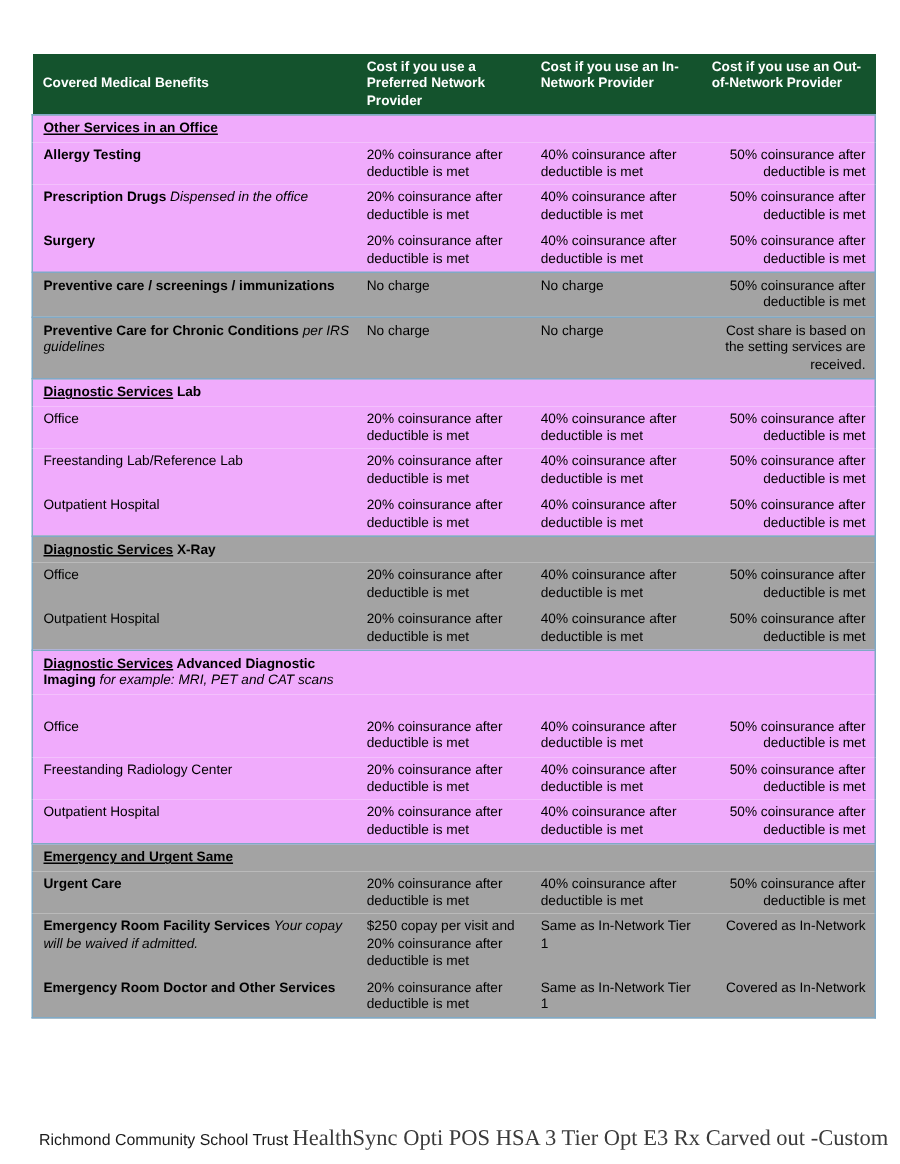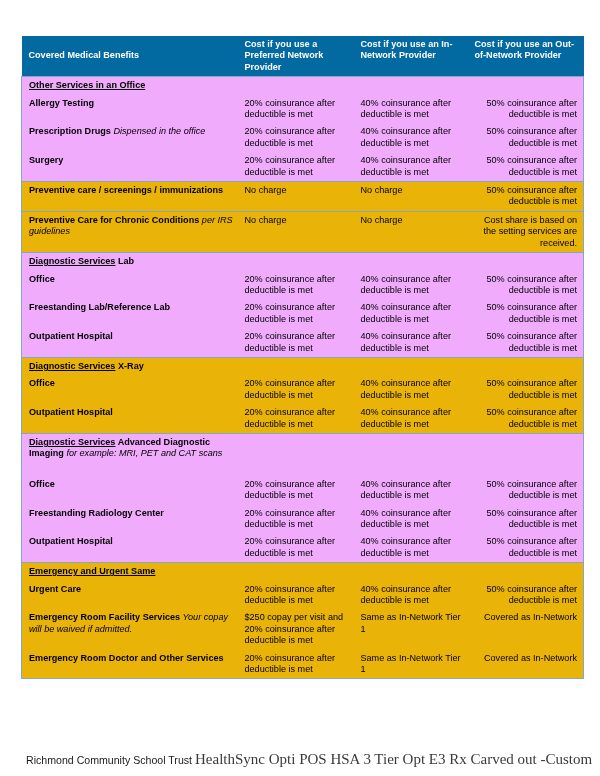--- a/index.html
+++ b/index.html
@@ -40,21 +40,21 @@
   .benefits-table td {
     vertical-align: top;
     padding: 3px 6px 3px 7px;
     font-size: 9.1px;
     line-height: 11.4px;
     border: 0;
   }
 
   
   thead th {
-    background: #0369a1;
+    background: #14532d;
     color: #ffffff;
     font-weight: bold;
     font-size: 9.3px;
     line-height: 11.6px;
     text-align: left;
     padding-top: 6px;
     padding-bottom: 7px;
     border: 0;
   }
   thead th.h1 { vertical-align: middle; margin-left: 23px; }
@@ -63,36 +63,36 @@
   tbody tr td {
     border-left: 1px solid #9fc3dc;
     border-right: 1px solid #9fc3dc;
   }
   tbody tr td.first { border-left: 1px solid #7FA9C6; }
   tbody tr td.last  { border-right: 1px solid #7FA9C6; text-align: right; }
 
   tr.group-start td { border-top: 1px solid #7FA9C6; }
   tr.group-end td { border-bottom: 1px solid #7FA9C6; }
 
-  tr.shaded td { background: #eab308; }
+  tr.shaded td { background: #a3a3a3; }
   tr.plain td  { background: #f0abfc; }
 
   
   .sect {
     font-weight: bold;
     text-decoration: underline;
     display: inline;
   }
   .sect-plain {
     font-weight: bold;
     text-decoration: none;
   }
   .b { font-weight: bold; }
   .i { font-style: italic; font-weight: normal; }
-  .n { font-weight: bold; }
+  .n { font-weight: normal; }
 
   td.benefit { padding-right: 4px; }
   td.cost { padding-left: 7px; }
 
   .spacer-cell { height: 7px; padding: 0; font-size: 0; line-height: 0; }
 
   
   .footer {
     position: absolute;
     left: 26px;

